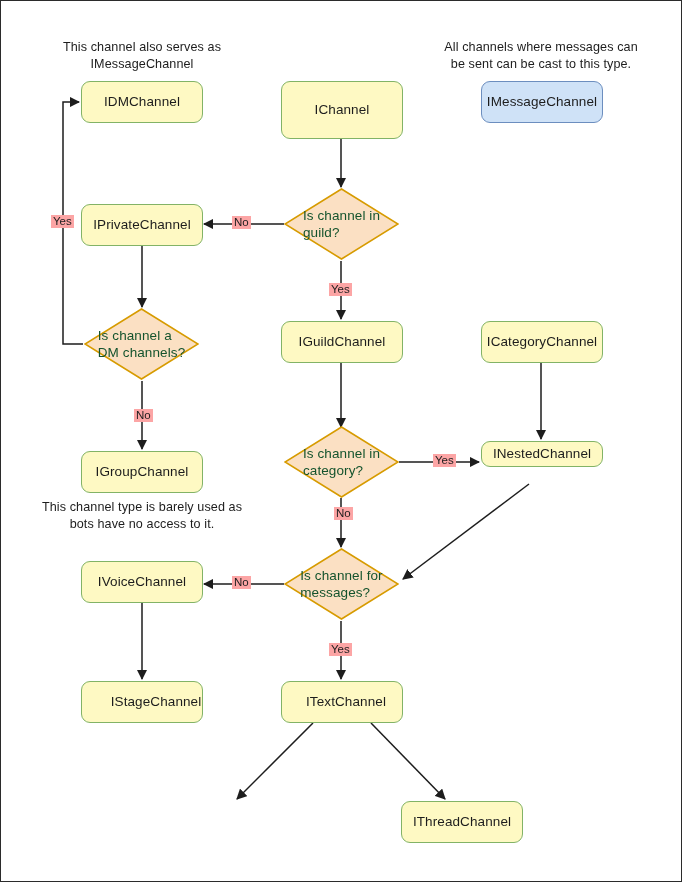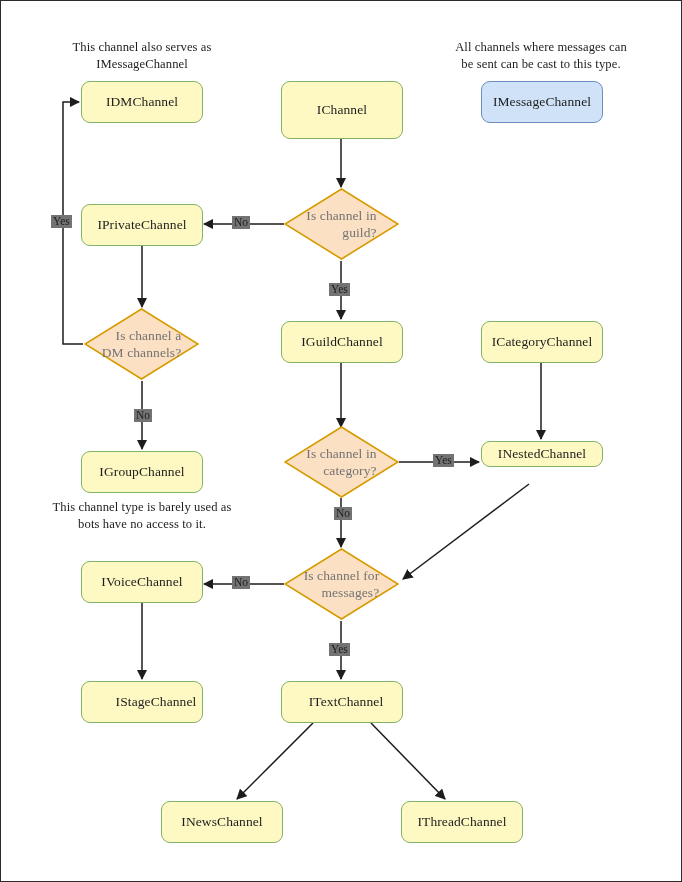--- a/index.html
+++ b/index.html
@@ -8,21 +8,21 @@
     background: #ffffff;
   }
   #page {
     position: relative;
     width: 682px;
     height: 882px;
     background: #ffffff;
     border: 1px solid #2b2b2b;
     box-sizing: border-box;
     overflow: hidden;
-    font-family: Liberation Serif, serif;
+    font-family: Liberation Sans, sans-serif;
   }
   #edges {
     position: absolute;
     left: 0;
     top: 0;
     width: 682px;
     height: 882px;
     pointer-events: none;
   }
   .node {
@@ -56,40 +56,40 @@
   .diamond .dshape {
     position: absolute;
     left: 0;
     top: 0;
     width: 100%;
     height: 100%;
   }
   .diamond .dlabel {
     position: relative;
     z-index: 2;
-    text-align: right;
+    text-align: left;
     font-size: 13.5px;
-    color: #737373;
+    color: #14532d;
     line-height: 1.28;
     letter-spacing: 0.1px;
     padding: 0 10px;
   }
   .note {
     position: absolute;
     text-align: center;
     font-size: 12.6px;
     color: #1d1d1d;
     line-height: 1.32;
     letter-spacing: 0.1px;
   }
   .edge-label {
     position: absolute;
     font-size: 11.5px;
     color: #1d1d1d;
-    background: #737373;
+    background: #fca5a5;
     padding: 0 2px;
     line-height: 1.1;
     white-space: nowrap;
   }
 </style>
 </head>
 <body>
 
 <div id="page">
 
@@ -165,21 +165,20 @@
   <div class="node green" style="left:480px; top:440px; width:122px; height:26px;">INestedChannel</div>
 
   <div class="node green" style="left:80px; top:450px; width:122px; height:42px;">IGroupChannel</div>
 
   <div class="node green" style="left:80px; top:560px; width:122px; height:42px;">IVoiceChannel</div>
 
   <div class="node green" style="left:80px; top:680px; width:122px; height:42px;padding-left:28px;">IStageChannel</div>
 
   <div class="node green" style="left:280px; top:680px; width:122px; height:42px;padding-left:8px;">ITextChannel</div>
 
-  <div class="node green" style="left:160px; top:800px; width:122px; height:42px;">INewsChannel</div>
 
   <div class="node green" style="left:400px; top:800px; width:122px; height:42px;">IThreadChannel</div>
 
   <div class="diamond" style="left:283px; top:187px; width:115px; height:72px;">
     <svg class="dshape" viewBox="0 0 115 72" preserveAspectRatio="none">
       <polygon points="57.5,1 114,36 57.5,71 1,36" fill="#fbe0c3" stroke="#d79b00" stroke-width="1.6"></polygon>
     </svg>
     <div class="dlabel">
       <div>Is channel in</div>
       <div>guild?</div>

